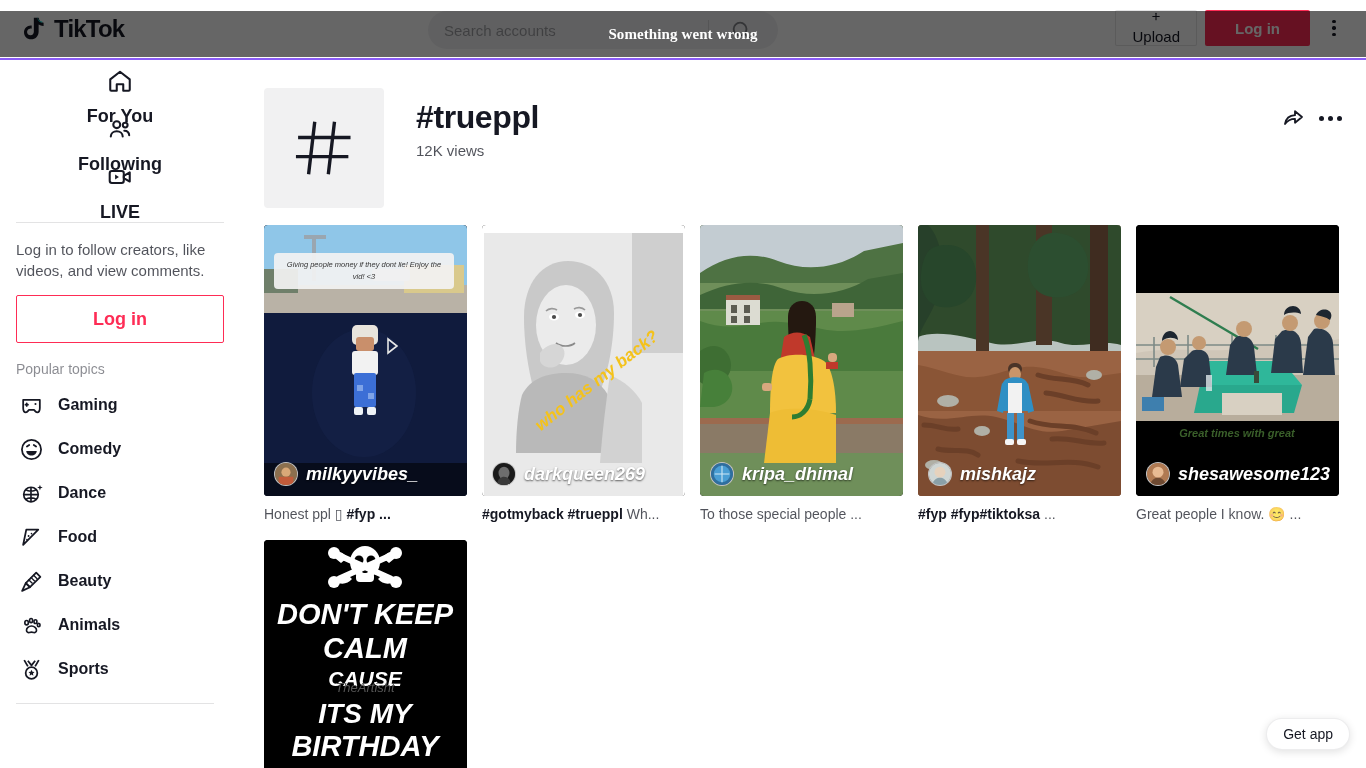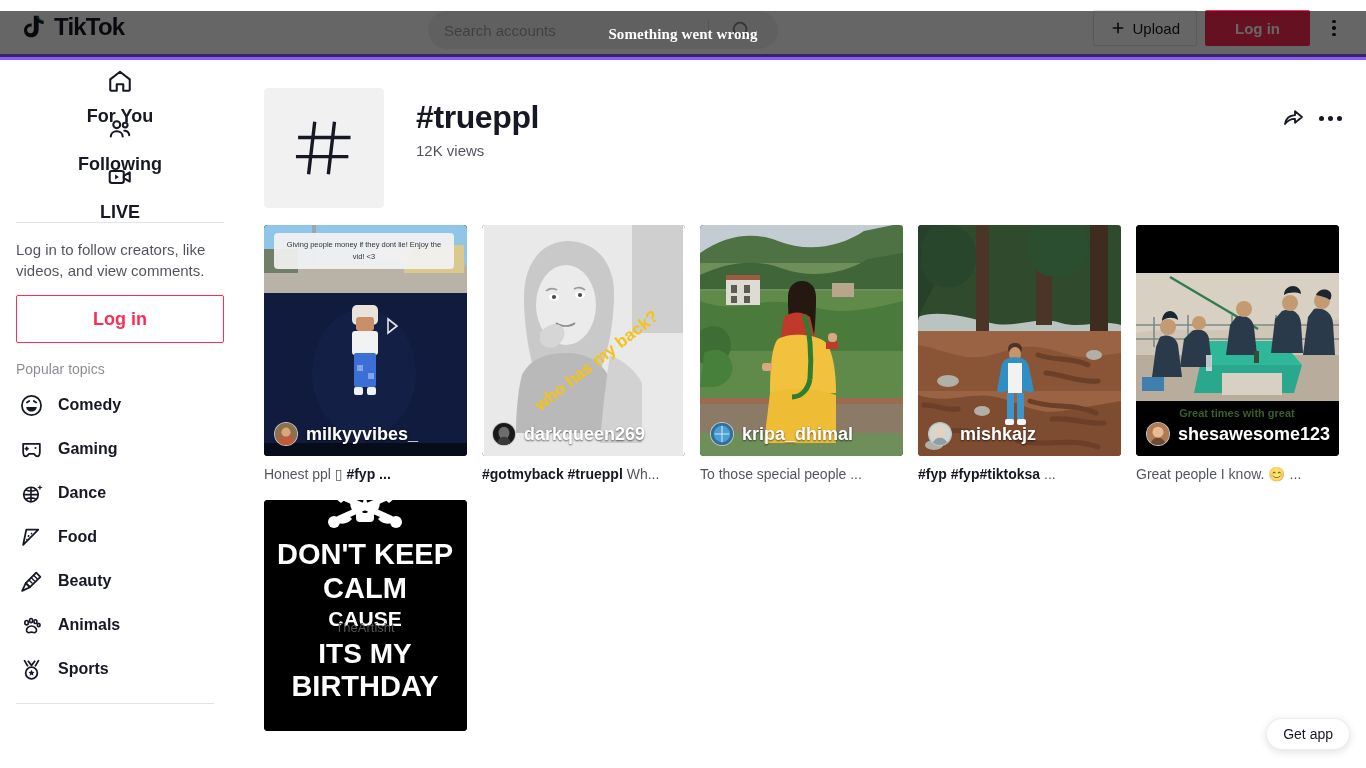--- a/index.html
+++ b/index.html
@@ -9,21 +9,21 @@
     background: #fff;
     font-family: "Liberation Sans", sans-serif;
     color: #161823;
   }
 
   
   .header {
     position: absolute; top: 0; left: 0;
     width: 1366px; height: 60px;
     background: #fff;
-    border-bottom: 6px solid #8b5cf6;
+    border-bottom: 2px solid #8b5cf6;
     display: flex; align-items: center;
     z-index: 5;
   }
   .logo {
     display: flex; align-items: center; gap: 6px;
     margin-left: 18px; width: 160px;
   }
   .logo-note { width: 30px; height: 30px; position: relative; }
   .logo-text {
     font-size: 24px; font-weight: bold; letter-spacing: -0.8px;
@@ -52,21 +52,21 @@
   }
   .header-right {
     position: absolute; right: 16px; top: 10px;
     display: flex; align-items: center; gap: 8px;
   }
   .upload-btn {
     display: flex; align-items: center; gap: 6px;
     height: 36px; padding: 0 16px;
     background: #fff; border: 1px solid rgba(22,24,35,0.12);
     border-radius: 2px; font-size: 15px; color: #161823;
-    cursor: pointer; font-family: "Liberation Sans", sans-serif;
+    cursor: pointer; font-family: "Liberation Sans", sans-serif; flex-direction: column;
   }
   .login-btn {
     height: 36px; padding: 0 30px; min-width: 104px;
     background: #fe2c55; color: #fff; border: none;
     border-radius: 2px; font-size: 15px; font-weight: bold;
     cursor: pointer; font-family: "Liberation Sans", sans-serif;
   }
   .kebab {
     width: 32px; height: 36px; display: flex;
     flex-direction: column; align-items: center;
@@ -163,23 +163,23 @@
 
   
   .grid {
     display: grid;
     grid-template-columns: repeat(5, 203px);
     gap: 16px 15px;
     margin-top: 17px;
   }
   .card { width: 203px; cursor: pointer; }
   .thumb {
-    width: 203px; height: 231px;
+    width: 203px; height: 271px;
     border-radius: 4px; overflow: hidden;
-    position: relative; background: #000;
+    position: relative; background: #000; font-style: italic;
   }
   .thumb svg { display:block; width:100%; height:100%; }
   .author {
     position: absolute; left: 10px; bottom: 10px;
     display: flex; align-items: center; gap: 8px;
     z-index: 3;
   }
   .avatar {
     width: 24px; height: 24px; border-radius: 50%;
     overflow: hidden; flex: none; background:#888;
@@ -293,38 +293,38 @@
   <div class="divider"></div>
 
   <div class="login-prompt">Log in to follow creators, like videos, and view comments.</div>
 
   <button class="login-outline">Log in</button>
 
   <div class="section-title">Popular topics</div>
 
   <div class="topic-item">
     <span class="topic-icon">
+      <svg width="25" height="25" viewBox="0 0 24 24" fill="none" stroke="#161823" stroke-width="1.7" stroke-linejoin="round">
+        <path d="M4 6.5h16v7.8c0 2.5-1 4.2-2.6 4.2-1.4 0-2-1.3-3-2.4h-4.8c-1 1.1-1.6 2.4-3 2.4C5 18.5 4 16.8 4 14.3z"></path>
+        <path d="M7.4 10v2.4M6.2 11.2h2.4" stroke-linecap="round"></path>
+        <circle cx="15.8" cy="10.6" r="1" fill="#161823" stroke="none"></circle>
+      </svg>
+    </span>
+    <span class="topic-label">Gaming</span>
+  </div>
+
+  <div class="topic-item">
+    <span class="topic-icon">
       <svg width="25" height="25" viewBox="0 0 24 24" fill="none" stroke="#161823" stroke-width="1.7">
         <circle cx="12" cy="12" r="9.2"></circle>
         <path d="M7 13.5h10c0 2.6-2.2 4.3-5 4.3s-5-1.7-5-4.3z" fill="#161823" stroke="none"></path>
         <path d="M7.6 9.2l2.2-1.5M16.4 9.2l-2.2-1.5" stroke-linecap="round"></path>
       </svg>
     </span>
     <span class="topic-label">Comedy</span>
-  </div>
-
-  <div class="topic-item">
-    <span class="topic-icon">
-      <svg width="25" height="25" viewBox="0 0 24 24" fill="none" stroke="#161823" stroke-width="1.7" stroke-linejoin="round">
-        <path d="M4 6.5h16v7.8c0 2.5-1 4.2-2.6 4.2-1.4 0-2-1.3-3-2.4h-4.8c-1 1.1-1.6 2.4-3 2.4C5 18.5 4 16.8 4 14.3z"></path>
-        <path d="M7.4 10v2.4M6.2 11.2h2.4" stroke-linecap="round"></path>
-        <circle cx="15.8" cy="10.6" r="1" fill="#161823" stroke="none"></circle>
-      </svg>
-    </span>
-    <span class="topic-label">Gaming</span>
   </div>
 
   <div class="topic-item">
     <span class="topic-icon">
       <svg width="25" height="25" viewBox="0 0 24 24" fill="none" stroke="#161823" stroke-width="1.6">
         <circle cx="11.5" cy="13" r="7"></circle>
         <path d="M4.5 13h14M11.5 6v14M6.2 8.3c3 2 7.6 2 10.6 0M6.2 17.7c3-2 7.6-2 10.6 0"></path>
         <path d="M19.4 5.6l.7-2 .7 2 2 .7-2 .7-.7 2-.7-2-2-.7z" fill="#161823" stroke="none"></path>
       </svg>
     </span>

